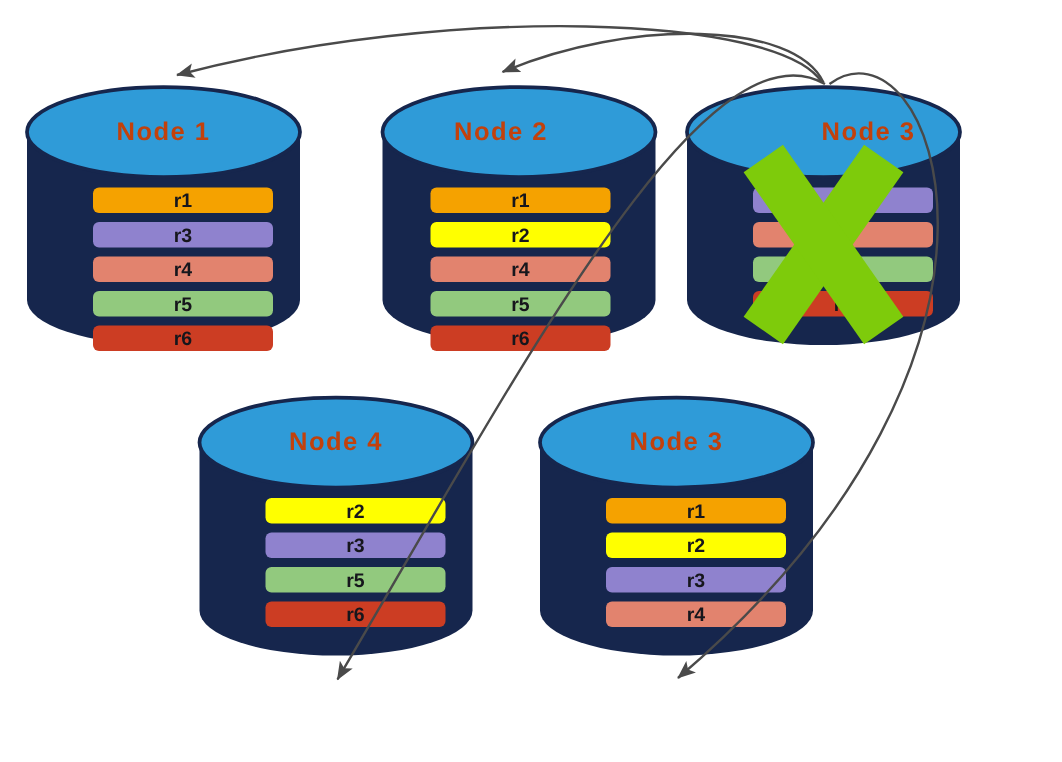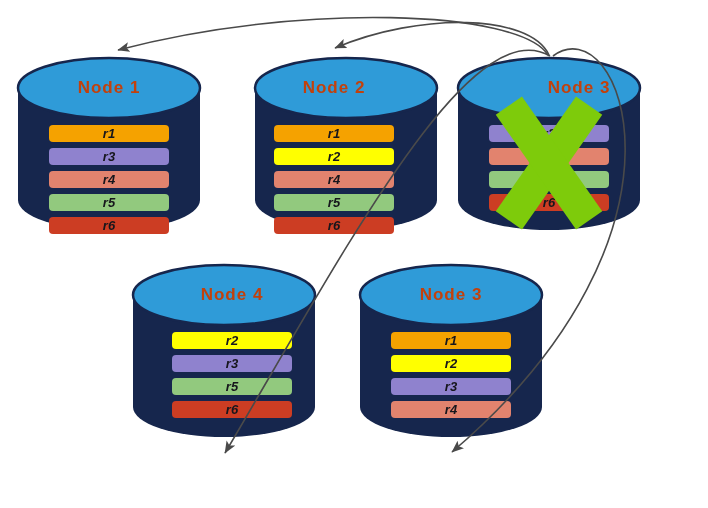--- a/index.html
+++ b/index.html
@@ -43,24 +43,23 @@
     font-weight: bold;
     font-size: 17px;
     letter-spacing: 1px;
     font-family: "Liberation Sans", sans-serif;
     z-index: 3;
     pointer-events: none;
   }
 
   .bars {
     position: absolute;
-    left: 0;
+    left: 13px;
     width: 100%;
     z-index: 3;
-    font-style: italic;
   }
 
   .bar {
     position: relative;
     height: 17px;
     border-radius: 4px;
     margin: 0 auto 6px auto;
     text-align: center;
     font-size: 13px;
     font-weight: bold;
@@ -136,21 +135,21 @@
           <div class="bar" style="background: rgb(146, 201, 126); width: 120px;">r5</div>
           <div class="bar" style="background: rgb(204, 61, 35); width: 120px;">r6</div>
         </div>
         <svg class="xmark" width="182" height="172" viewBox="0 0 182 172" style="left: 0px; top: 0px;">
           <g>
             <rect x="75" y="35" width="32" height="140" fill="#7ecb0b" transform="rotate(35 91 105)"></rect>
             <rect x="75" y="35" width="32" height="140" fill="#7ecb0b" transform="rotate(-35 91 105)"></rect>
           </g>
         </svg>
       </div>
-      <div class="node" style="left: 133px; top: 265px; width: 182px; height: 172px; padding-left: 16px;">
+      <div class="node" style="left: 133px; top: 265px; width: 182px; height: 172px;">
         <svg class="node-svg" width="182" height="182" viewBox="0 0 182 182">
           <path d="M 0 30 L 0 142 A 91 30 0 0 0 182 142 L 182 30 Z" fill="#16264d"></path>
           <ellipse cx="91" cy="30" rx="91" ry="30" fill="#2f9bd8" stroke="#16264d" stroke-width="2.5"></ellipse>
         </svg>
         <div class="node-title" style="top: 20px;">Node  4</div>
         <div class="bars" style="top: 67px;">
           <div class="bar" style="background: rgb(255, 255, 0); width: 120px;">r2</div>
           <div class="bar" style="background: rgb(143, 130, 206); width: 120px;">r3</div>
           <div class="bar" style="background: rgb(146, 201, 126); width: 120px;">r5</div>
           <div class="bar" style="background: rgb(204, 61, 35); width: 120px;">r6</div>

